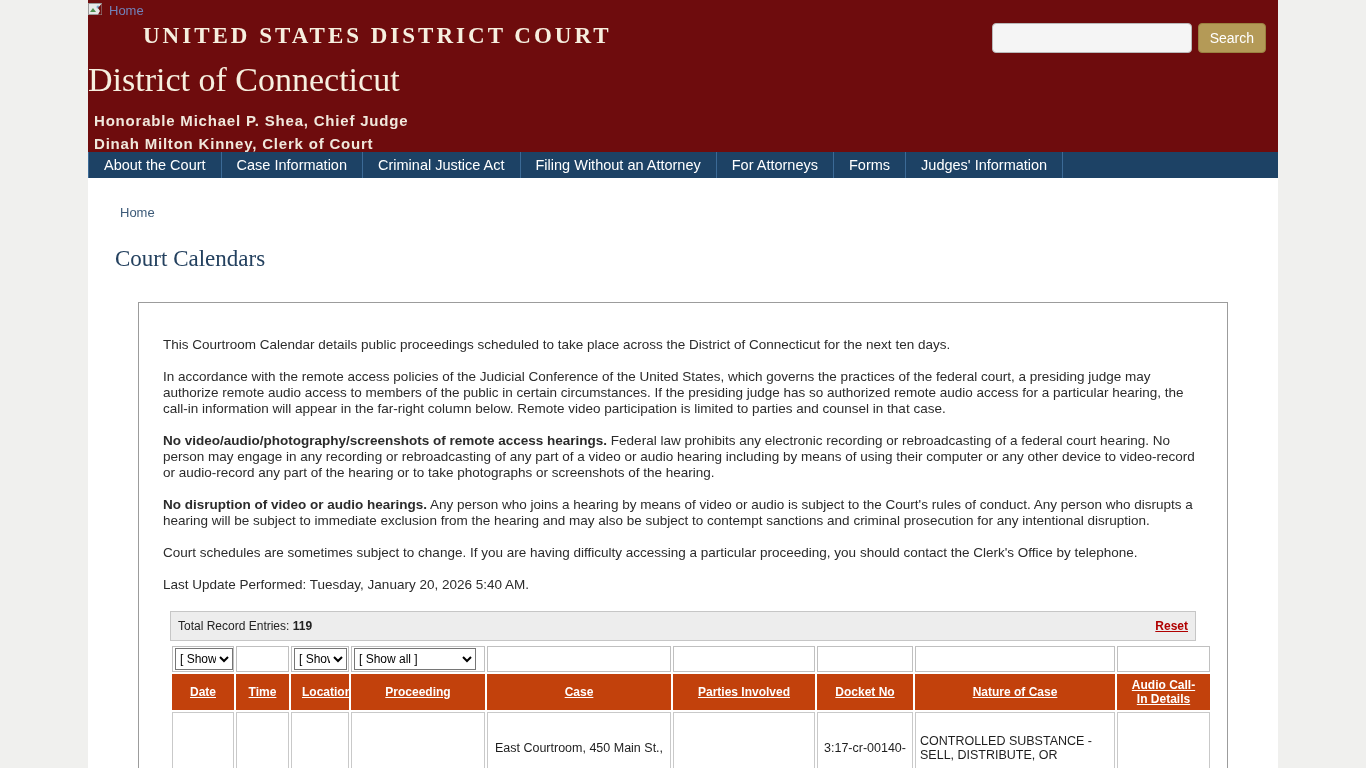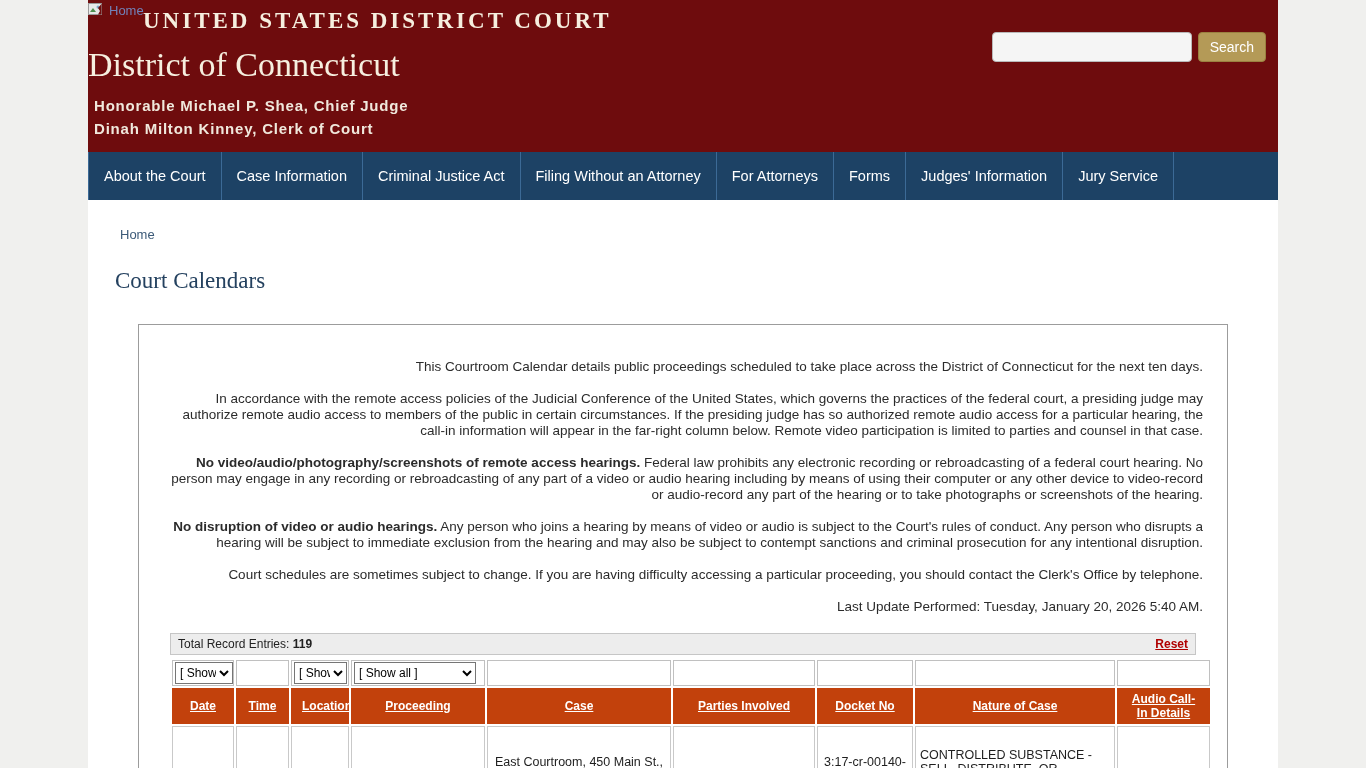--- a/index.html
+++ b/index.html
@@ -13,47 +13,47 @@
   .page-col { width:1190px; margin:0 auto; position:relative; }
 
   
   .site-header { background:#6e0c0d; height:152px; position:relative; color:#f2ead9; }
   .home-link {
     position:absolute; top:3px; left:0; display:flex; align-items:center; gap:3px;
     color:#7282b8; font-size:13px; text-decoration:none; cursor:pointer;
   }
   .broken-img { width:18px; height:15px; display:inline-block; }
   .court-title {
-    margin:0; padding-top:8px; padding-left:55px;
+    margin:0; padding-top:23px; padding-left:55px;
     font-family:"Liberation Serif", serif; font-weight:bold;
     font-size:23px; letter-spacing:3px; color:#f6efdf;
   }
   .district-title {
     margin:0; padding-top:12px;
     font-family:"Liberation Serif", serif; font-weight:normal;
     font-size:34px; color:#f6efdf;
   }
   .officer-line {
     font-weight:bold; font-size:15px; letter-spacing:0.8px; color:#f0e8dc;
     line-height:23px;
     padding-left:6px;
   }
   .officers { margin-top:10px; }
-  .search-area { position:absolute; top:32px; right:12px; display:flex; align-items:center; gap:6px; }
+  .search-area { position:absolute; top:23px; right:12px; display:flex; align-items:center; gap:6px; }
   .search-input {
     width:200px; height:30px; border:1px solid #b9b9b9; border-radius:4px;
     background:#f5f5f5; padding:0 8px; font-size:14px; outline:none;
   }
   .search-btn {
     height:30px; padding:0 11px; background:#b49a57; border:1px solid #9a8140;
     border-radius:4px; color:#ffffff; font-size:14px; cursor:pointer;
   }
 
   
-  .main-nav { background:#1d4265; height:48px; display:flex; align-items:stretch; }
+  .main-nav { background:#1d4265; height:26px; display:flex; align-items:stretch; }
   .nav-item {
     display:flex; align-items:center; padding:0 15px; color:#ffffff;
     font-size:14.5px; cursor:pointer; border-right:1px solid #3c6a96;
     white-space:nowrap;
   }
   .nav-item:first-child { border-left:1px solid #3c6a96; }
 
   
   .main-area { background:#ffffff; min-height:579px; padding-top:1px; }
   .breadcrumb { margin:26px 0 0 32px; font-size:13px; }
@@ -62,30 +62,30 @@
     margin:26px 8px 0 27px; font-family:"Liberation Serif", serif;
     font-weight:normal; font-size:23px; color:#24415f;
   }
 
   .content-box {
     margin:30px 0 0 50px; width:1090px; height:620px;
     border:1px solid #9c9c9c; background:#ffffff;
     padding:34px 24px 0 24px;
   }
   .content-box p {
-    margin:0 0 16px 0; text-align:right;
+    margin:0 0 16px 0; text-align:left;
     font-size:13.5px; line-height:16px; color:#2b2b2b;
   }
   .content-box p b { font-weight:bold; }
   .last-update { margin-bottom:18px !important; }
 
   
   .table-wrap { width:1026px; margin:8px auto 0 auto; }
   .info-bar {
-    border:1px solid #c6c6c6; background:#ededed; height:22px;
+    border:1px solid #c6c6c6; background:#ededed; height:30px;
     display:flex; align-items:center; justify-content:space-between;
     padding:0 7px; font-size:12px; color:#222; margin-bottom:3px;
   }
   .info-bar b { font-weight:bold; }
   .reset-link { color:#b00000; font-weight:bold; text-decoration:underline; cursor:pointer; font-size:12px; }
 
   table.cal { border-collapse:separate; border-spacing:2px; width:1026px; background:#fff; table-layout:fixed; }
   table.cal td, table.cal th { overflow:hidden; }
   .filter-row td {
     border:1px solid #c0c0c0; background:#ffffff; height:26px; padding:1px 2px; vertical-align:middle;
@@ -138,21 +138,20 @@
   </div>
 
   <div class="main-nav">
     <div class="nav-item">About the Court</div>
     <div class="nav-item">Case Information</div>
     <div class="nav-item">Criminal Justice Act</div>
     <div class="nav-item">Filing Without an Attorney</div>
     <div class="nav-item">For Attorneys</div>
     <div class="nav-item">Forms</div>
     <div class="nav-item">Judges' Information</div>
-    <div class="nav-item">Jury Service</div>
   </div>
 
   <div class="main-area">
     <div class="breadcrumb">
       <a>Home</a>
     </div>
     <h2 class="page-title">Court Calendars</h2>
 
     <div class="content-box">
       <p>This Courtroom Calendar details public proceedings scheduled to take place across the District of Connecticut for the next ten days.</p>

